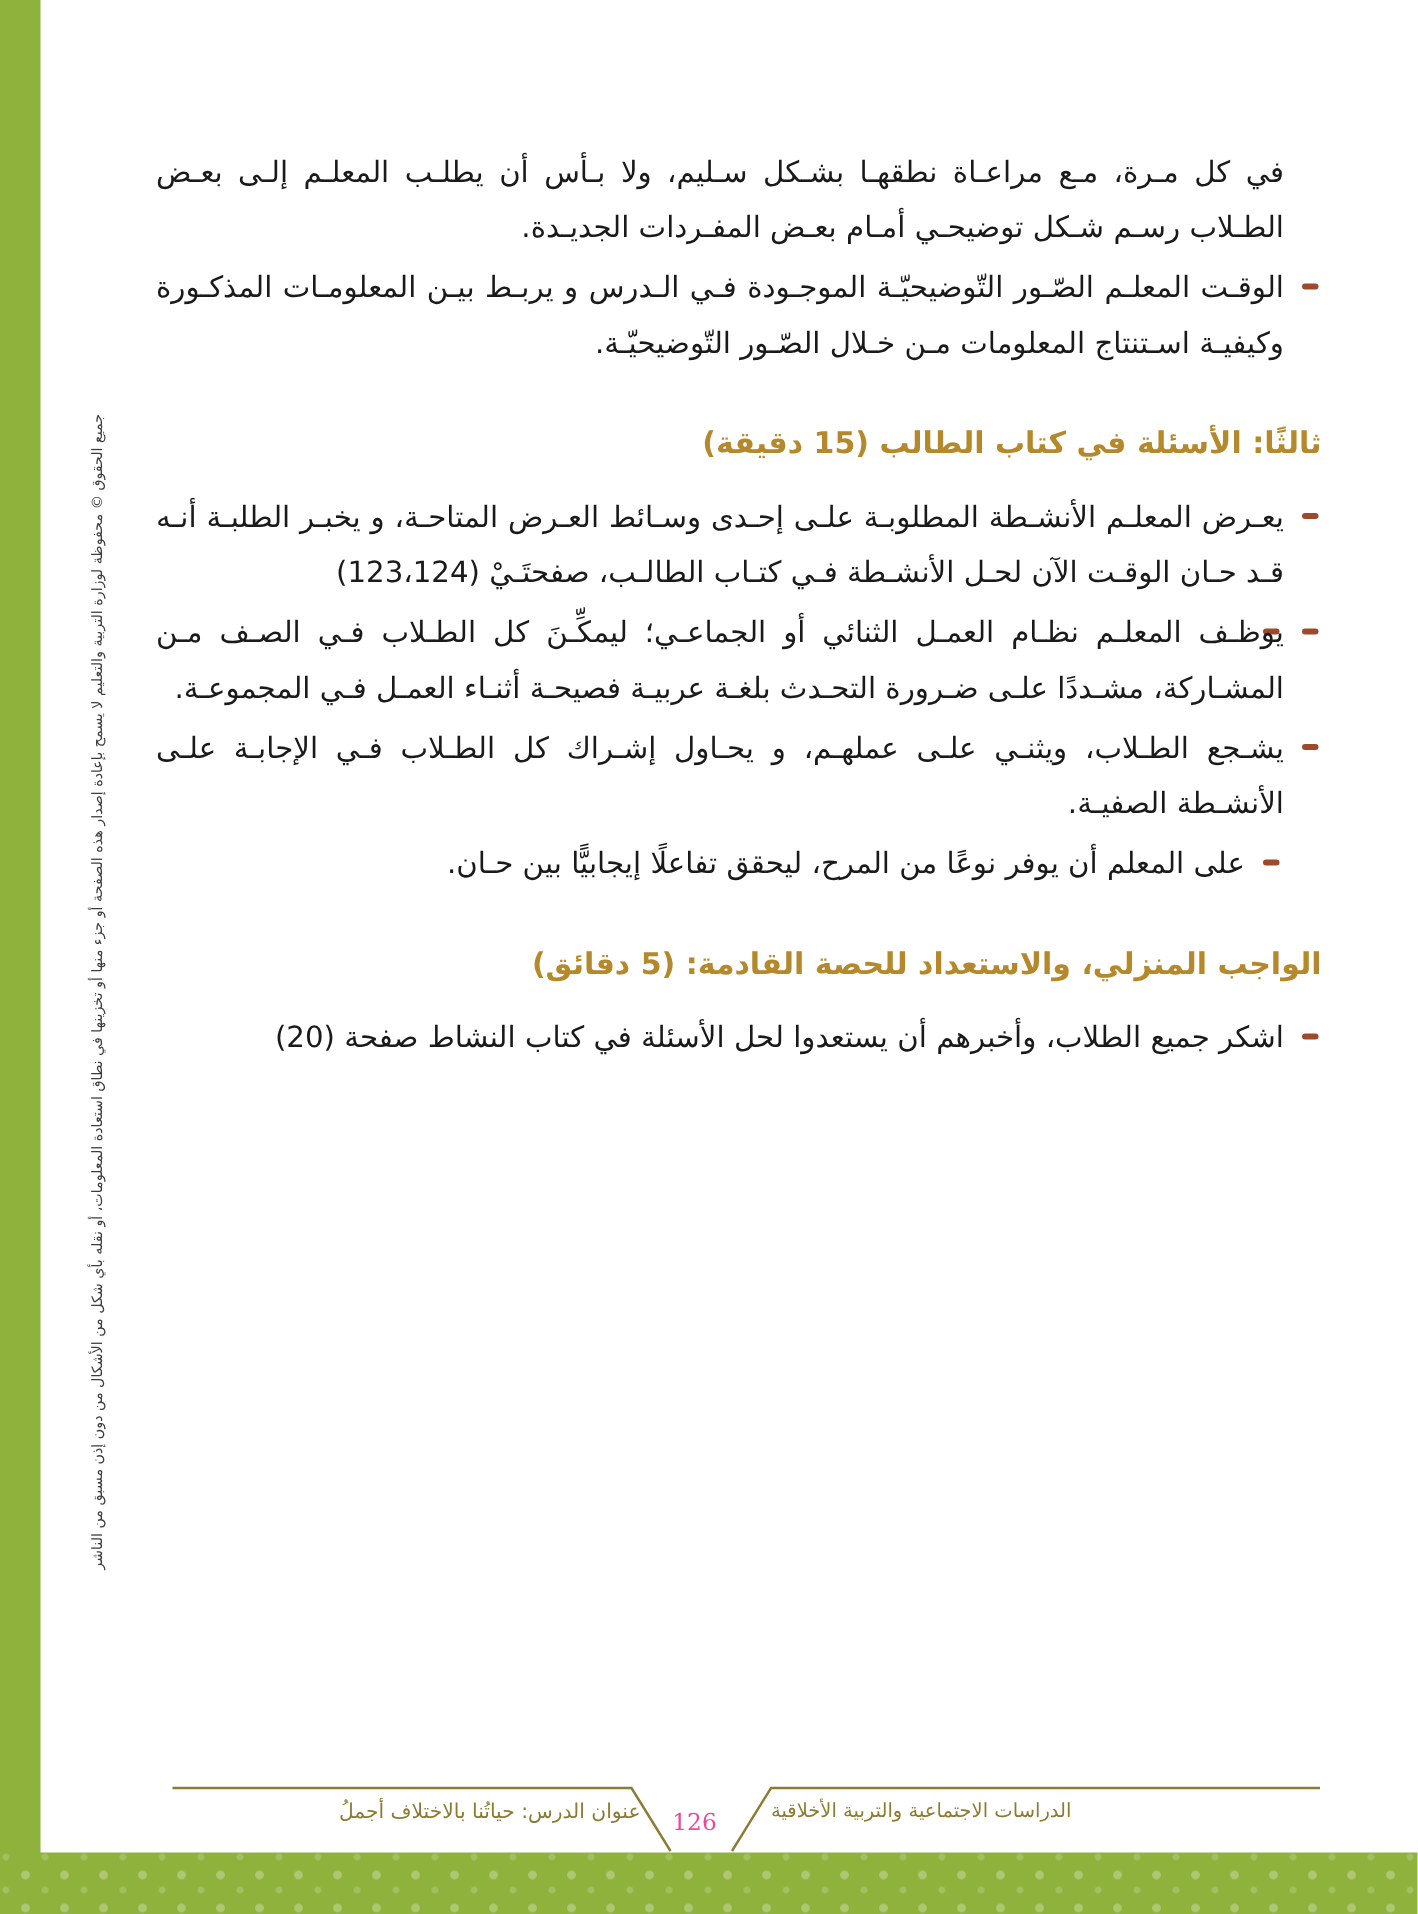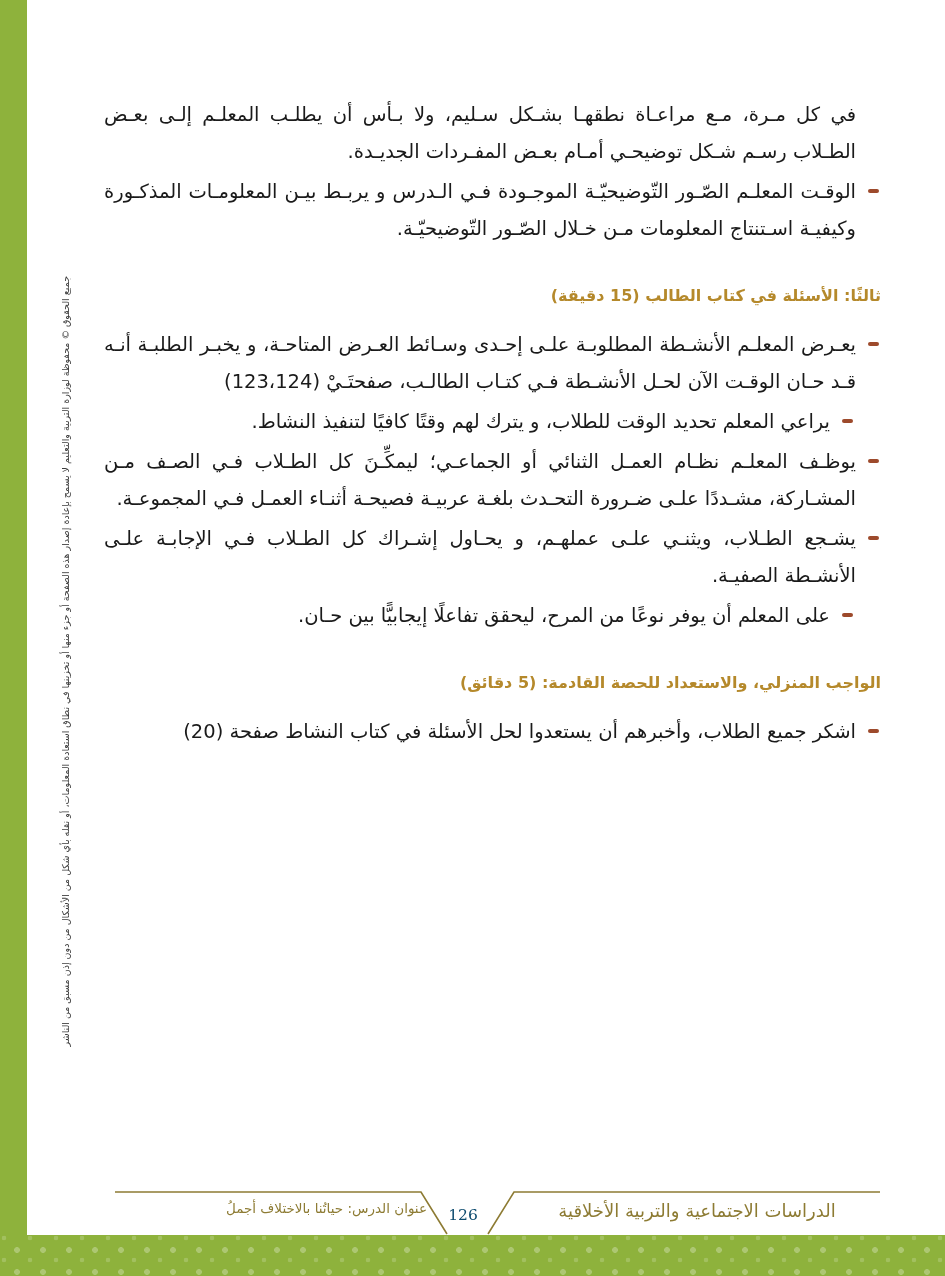--- a/index.html
+++ b/index.html
@@ -43,57 +43,57 @@
     font-size:19.5px;line-height:37px;color:#1a1a1a;
   }
   .para{padding-right:25px;margin-bottom:3px;}
   .bullet{position:relative;padding-right:25px;margin-bottom:3px;}
   .bullet .marker{
     position:absolute;right:2px;top:16px;width:11px;height:3.5px;
     background:var(--marker,#9d4a2c);border-radius:2px;display:block;
   }
   .bullet.lvl2{margin-right:26px;}
   .heading{
-    color:var(--gold,#b5892b);font-weight:bold;font-size:16px;
+    color:var(--gold,#b5892b);font-weight:bold;font-size:20px;
     margin-top:30px;margin-bottom:12px;text-align:right;
   }
 
   
   .footer-deco{position:absolute;left:0;top:1178px;width:945px;height:70px;}
   .footer-left-label{
     position:absolute;left:115px;top:1200px;width:312px;
     text-align:right;font-size:13.5px;color:var(--footer_line,#8d7b33);
     direction:rtl;
   }
   .footer-right-label{
     position:absolute;right:65px;top:1200px;width:366px;
-    text-align:center;font-size:18px;color:var(--footer_line,#8d7b33);
+    text-align:left;font-size:13px;color:var(--footer_line,#8d7b33);
     direction:rtl;
   }
   .page-number{
     position:absolute;left:428px;top:1206px;width:70px;
-    text-align:center;font-size:15.5px;color:#0c4a6e;
+    text-align:center;font-size:15.5px;color:#ec4899;
     font-family:"DejaVu Serif", serif;
   }
 </style>
 </head>
 <body>
 
 <div class="page">
 
   <div class="side-strip"></div>
 
   <div class="copyright">جميع الحقوق © محفوظة لوزارة التربية والتعليم لا يسمح بإعادة إصدار هذه الصفحة أو جزء منها أو تخزينها في نطاق استعادة المعلومات، أو نقله بأي شكل من الأشكال من دون إذن مسبق من الناشر</div>
 
   <div class="content">
       <div class="para">في كل مـرة، مـع مراعـاة نطقهـا بشـكل سـليم، ولا بـأس أن يطلـب المعلـم إلـى بعـض الطـلاب رسـم شـكل توضيحـي أمـام بعـض المفـردات الجديـدة.</div>
       <div class="bullet lvl1"><span class="marker"></span><span class="btext">الوقـت المعلـم الصّـور التّوضيحيّـة الموجـودة فـي الـدرس و يربـط بيـن المعلومـات المذكـورة وكيفيـة اسـتنتاج المعلومات مـن خـلال الصّـور التّوضيحيّـة.</span></div>
       <div class="heading">ثالثًا: الأسئلة في كتاب الطالب (15 دقيقة)</div>
       <div class="bullet lvl1"><span class="marker"></span><span class="btext">يعـرض المعلـم الأنشـطة المطلوبـة علـى إحـدى وسـائط العـرض المتاحـة، و يخبـر الطلبـة أنـه قـد حـان الوقـت الآن لحـل الأنشـطة فـي كتـاب الطالـب، صفحتَـيْ (123،124)</span></div>
-      <div class="bullet lvl2"><span class="marker"></span><span class="btext">يراعي المعلم تحديد الوقت للطلاب، و يترك لهم وقتًا كافيًا لتنفيذ النشاط.</span></div>
+      <div class="bullet lvl2"><span class="marker"></span></div>
       <div class="bullet lvl1"><span class="marker"></span><span class="btext">يوظـف المعلـم نظـام العمـل الثنائي أو الجماعـي؛ ليمكِّـنَ كل الطـلاب فـي الصـف مـن المشـاركة، مشـددًا علـى ضـرورة التحـدث بلغـة عربيـة فصيحـة أثنـاء العمـل فـي المجموعـة.</span></div>
       <div class="bullet lvl1"><span class="marker"></span><span class="btext">يشـجع الطـلاب، ويثنـي علـى عملهـم، و يحـاول إشـراك كل الطـلاب فـي الإجابـة علـى الأنشـطة الصفيـة.</span></div>
       <div class="bullet lvl2"><span class="marker"></span><span class="btext">على المعلم أن يوفر نوعًا من المرح، ليحقق تفاعلًا إيجابيًّا بين حـان.</span></div>
       <div class="heading">الواجب المنزلي، والاستعداد للحصة القادمة: (5 دقائق)</div>
       <div class="bullet lvl1"><span class="marker"></span><span class="btext">اشكر جميع الطلاب، وأخبرهم أن يستعدوا لحل الأسئلة في كتاب النشاط صفحة (20)</span></div>
     </div>
 
   <svg class="footer-deco" viewBox="0 0 945 70" xmlns="http://www.w3.org/2000/svg">
     <polyline points="115,14 421,14 447,56" fill="none" stroke="#8d7b33" stroke-width="1.6"></polyline>
     <polyline points="880,14 514,14 488,56" fill="none" stroke="#8d7b33" stroke-width="1.6"></polyline>

